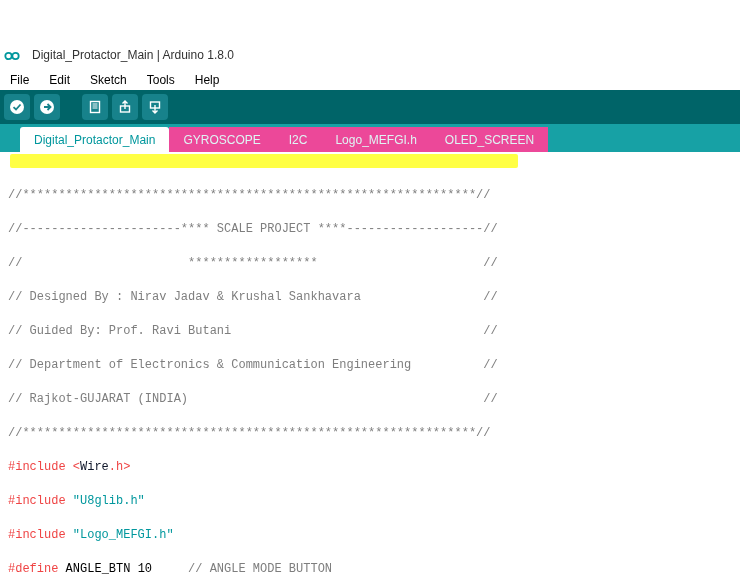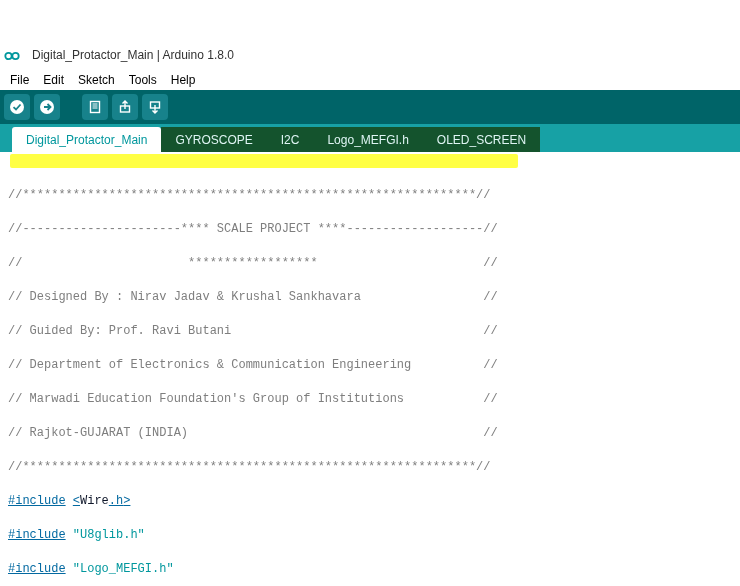--- a/index.html
+++ b/index.html
@@ -2,37 +2,37 @@
 <html><head>
 <meta charset="utf-8">
 <style>
   * { margin: 0; padding: 0; box-sizing: border-box; }
   body { font-family: "Segoe UI", Tahoma, sans-serif; font-size: 12px; background: #fff; width: 740px; height: 586px; overflow: hidden; }
 
   .title-bar { background: #fff; height: 22px; display: flex; padding: 0 4px; gap: 12px; margin-top: 48px; }
   .title-bar-icon { width: 16px; height: 16px; display: flex; align-items: center; justify-content: center; }
   .title-text { font-size: 12px; color: #333; }
 
-  .menu-bar { background: #fff; height: 20px; display: flex; align-items: center; padding: 0 4px; gap: 2px; border-bottom: 0; }
+  .menu-bar { background: #fff; height: 20px; display: flex; align-items: center; padding: 0 4px; gap: 8px; border-bottom: 0; }
   .menu-item { padding: 2px 6px; font-size: 12px; cursor: default; }
 
   .toolbar { background: #006468; height: 34px; display: flex; align-items: center; padding: 0 4px; gap: 4px; }
   .tool-btn { width: 26px; height: 26px; border-radius: 4px; background: #17828b; display: flex; align-items: center; justify-content: center; cursor: pointer; }
   .tool-gap { width: 14px; }
 
-  .tab-bar { background: #17a1a5; height: 28px; display: flex; align-items: flex-end; padding: 0 12px; }
-  .tab { background: #14532d; color: #dff5f4; font-size: 12px; padding: 6px 14px 5px; cursor: pointer; font-family: "Segoe UI", sans-serif; }
+  .tab-bar { background: #17a1a5; height: 28px; display: flex; align-items: flex-end; padding: 0 20px; }
+  .tab { background: #ec4899; color: #dff5f4; font-size: 12px; padding: 6px 14px 5px; cursor: pointer; font-family: "Segoe UI", sans-serif; }
   .tab.active { background: #fff; color: #00979d; border-top-left-radius: 3px; border-top-right-radius: 3px; }
 
   .highlight-strip { height: 18px; background: #fff; position: relative; }
   .highlight-strip::before { content: ""; position: absolute; left: 10px; top: 2px; width: 508px; height: 14px; background: #ffff44; border-radius: 2px; }
 
   .editor { background: #fff; font-family: "Consolas", "Courier New", monospace; font-size: 12px; line-height: 17px; padding: 0 8px; white-space: pre; color: #000; overflow: hidden; }
   .c-comment { color: #7e7e7e; }
-  .c-pre { color: #0369a1; text-decoration: underline; }
+  .c-pre { color: #ef4444; }
   .c-str { color: #00979d; }
   .c-key { color: #0f172a; }
   .line { display: block; }
 </style>
 </head>
 <body>
 
 <div class="title-bar">
   <span class="title-bar-icon">
     <svg width="16" height="12" viewBox="0 0 16 12">
@@ -99,21 +99,20 @@
 
 <div class="highlight-strip"></div>
 
 <div class="editor">
 <span class="line"><span class="c-comment">//***************************************************************//</span></span>
 <span class="line"><span class="c-comment">//----------------------**** SCALE PROJECT ****-------------------//</span></span>
 <span class="line"><span class="c-comment">//                       ******************                       //</span></span>
 <span class="line"><span class="c-comment">// Designed By : Nirav Jadav &amp; Krushal Sankhavara                 //</span></span>
 <span class="line"><span class="c-comment">// Guided By: Prof. Ravi Butani                                   //</span></span>
 <span class="line"><span class="c-comment">// Department of Electronics &amp; Communication Engineering          //</span></span>
-<span class="line"><span class="c-comment">// Marwadi Education Foundation's Group of Institutions           //</span></span>
 <span class="line"><span class="c-comment">// Rajkot-GUJARAT (INDIA)                                         //</span></span>
 <span class="line"><span class="c-comment">//***************************************************************//</span></span>
 <span class="line"><span class="c-pre">#include</span> <span class="c-pre">&lt;</span><span class="c-key">Wire</span><span class="c-pre">.h</span><span class="c-pre">&gt;</span></span>
 <span class="line"><span class="c-pre">#include</span> <span class="c-str">"U8glib.h"</span></span>
 <span class="line"><span class="c-pre">#include</span> <span class="c-str">"Logo_MEFGI.h"</span></span>
 <span class="line"><span class="c-pre">#define</span><span> ANGLE_BTN 10     </span><span class="c-comment">// ANGLE MODE BUTTON</span></span>
 
 
 
 

